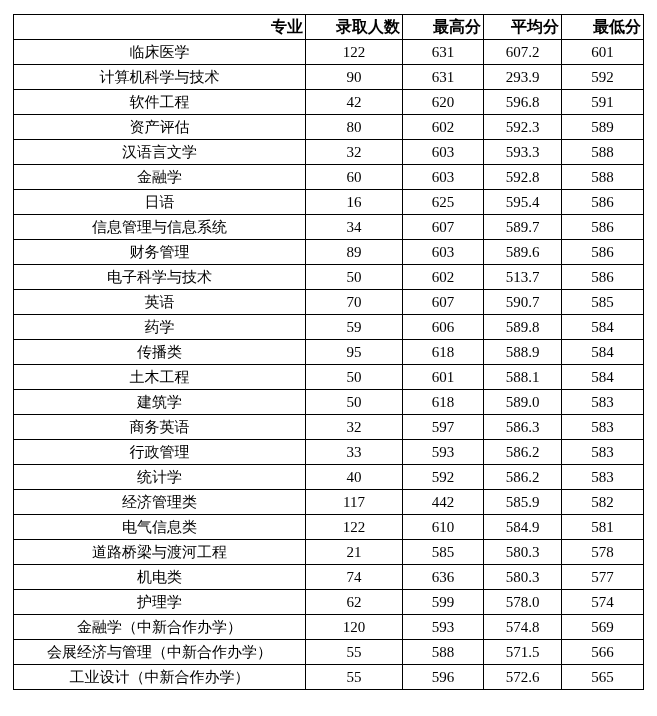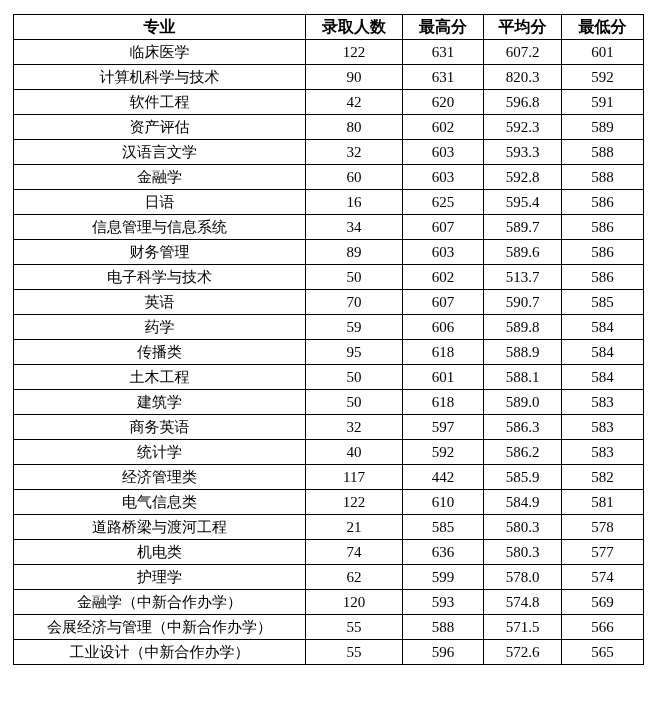--- a/index.html
+++ b/index.html
@@ -30,20 +30,21 @@
     padding: 0 2px;
     text-align: center;
     vertical-align: middle;
     white-space: nowrap;
     overflow: hidden;
     font-family: "Liberation Serif", "DejaVu Serif", serif;
   }
   table.scores th {
     font-weight: bold;
     font-size: 16px;
+    text-align: right;
   }
   table.scores td {
     font-weight: normal;
     font-size: 15px;
   }
   col.c-major { width: 292px; }
   col.c-admitted { width: 97px; }
   col.c-max { width: 81px; }
   col.c-avg { width: 78px; }
   col.c-min { width: 82px; }
@@ -73,21 +74,21 @@
         <td>临床医学</td>
         <td>122</td>
         <td>631</td>
         <td>607.2</td>
         <td>601</td>
       </tr>
       <tr>
         <td>计算机科学与技术</td>
         <td>90</td>
         <td>631</td>
-        <td>820.3</td>
+        <td>293.9</td>
         <td>592</td>
       </tr>
       <tr>
         <td>软件工程</td>
         <td>42</td>
         <td>620</td>
         <td>596.8</td>
         <td>591</td>
       </tr>
       <tr>
@@ -175,20 +176,27 @@
         <td>583</td>
       </tr>
       <tr>
         <td>商务英语</td>
         <td>32</td>
         <td>597</td>
         <td>586.3</td>
         <td>583</td>
       </tr>
       <tr>
+        <td>行政管理</td>
+        <td>33</td>
+        <td>593</td>
+        <td>586.2</td>
+        <td>583</td>
+      </tr>
+      <tr>
         <td>统计学</td>
         <td>40</td>
         <td>592</td>
         <td>586.2</td>
         <td>583</td>
       </tr>
       <tr>
         <td>经济管理类</td>
         <td>117</td>
         <td>442</td>

